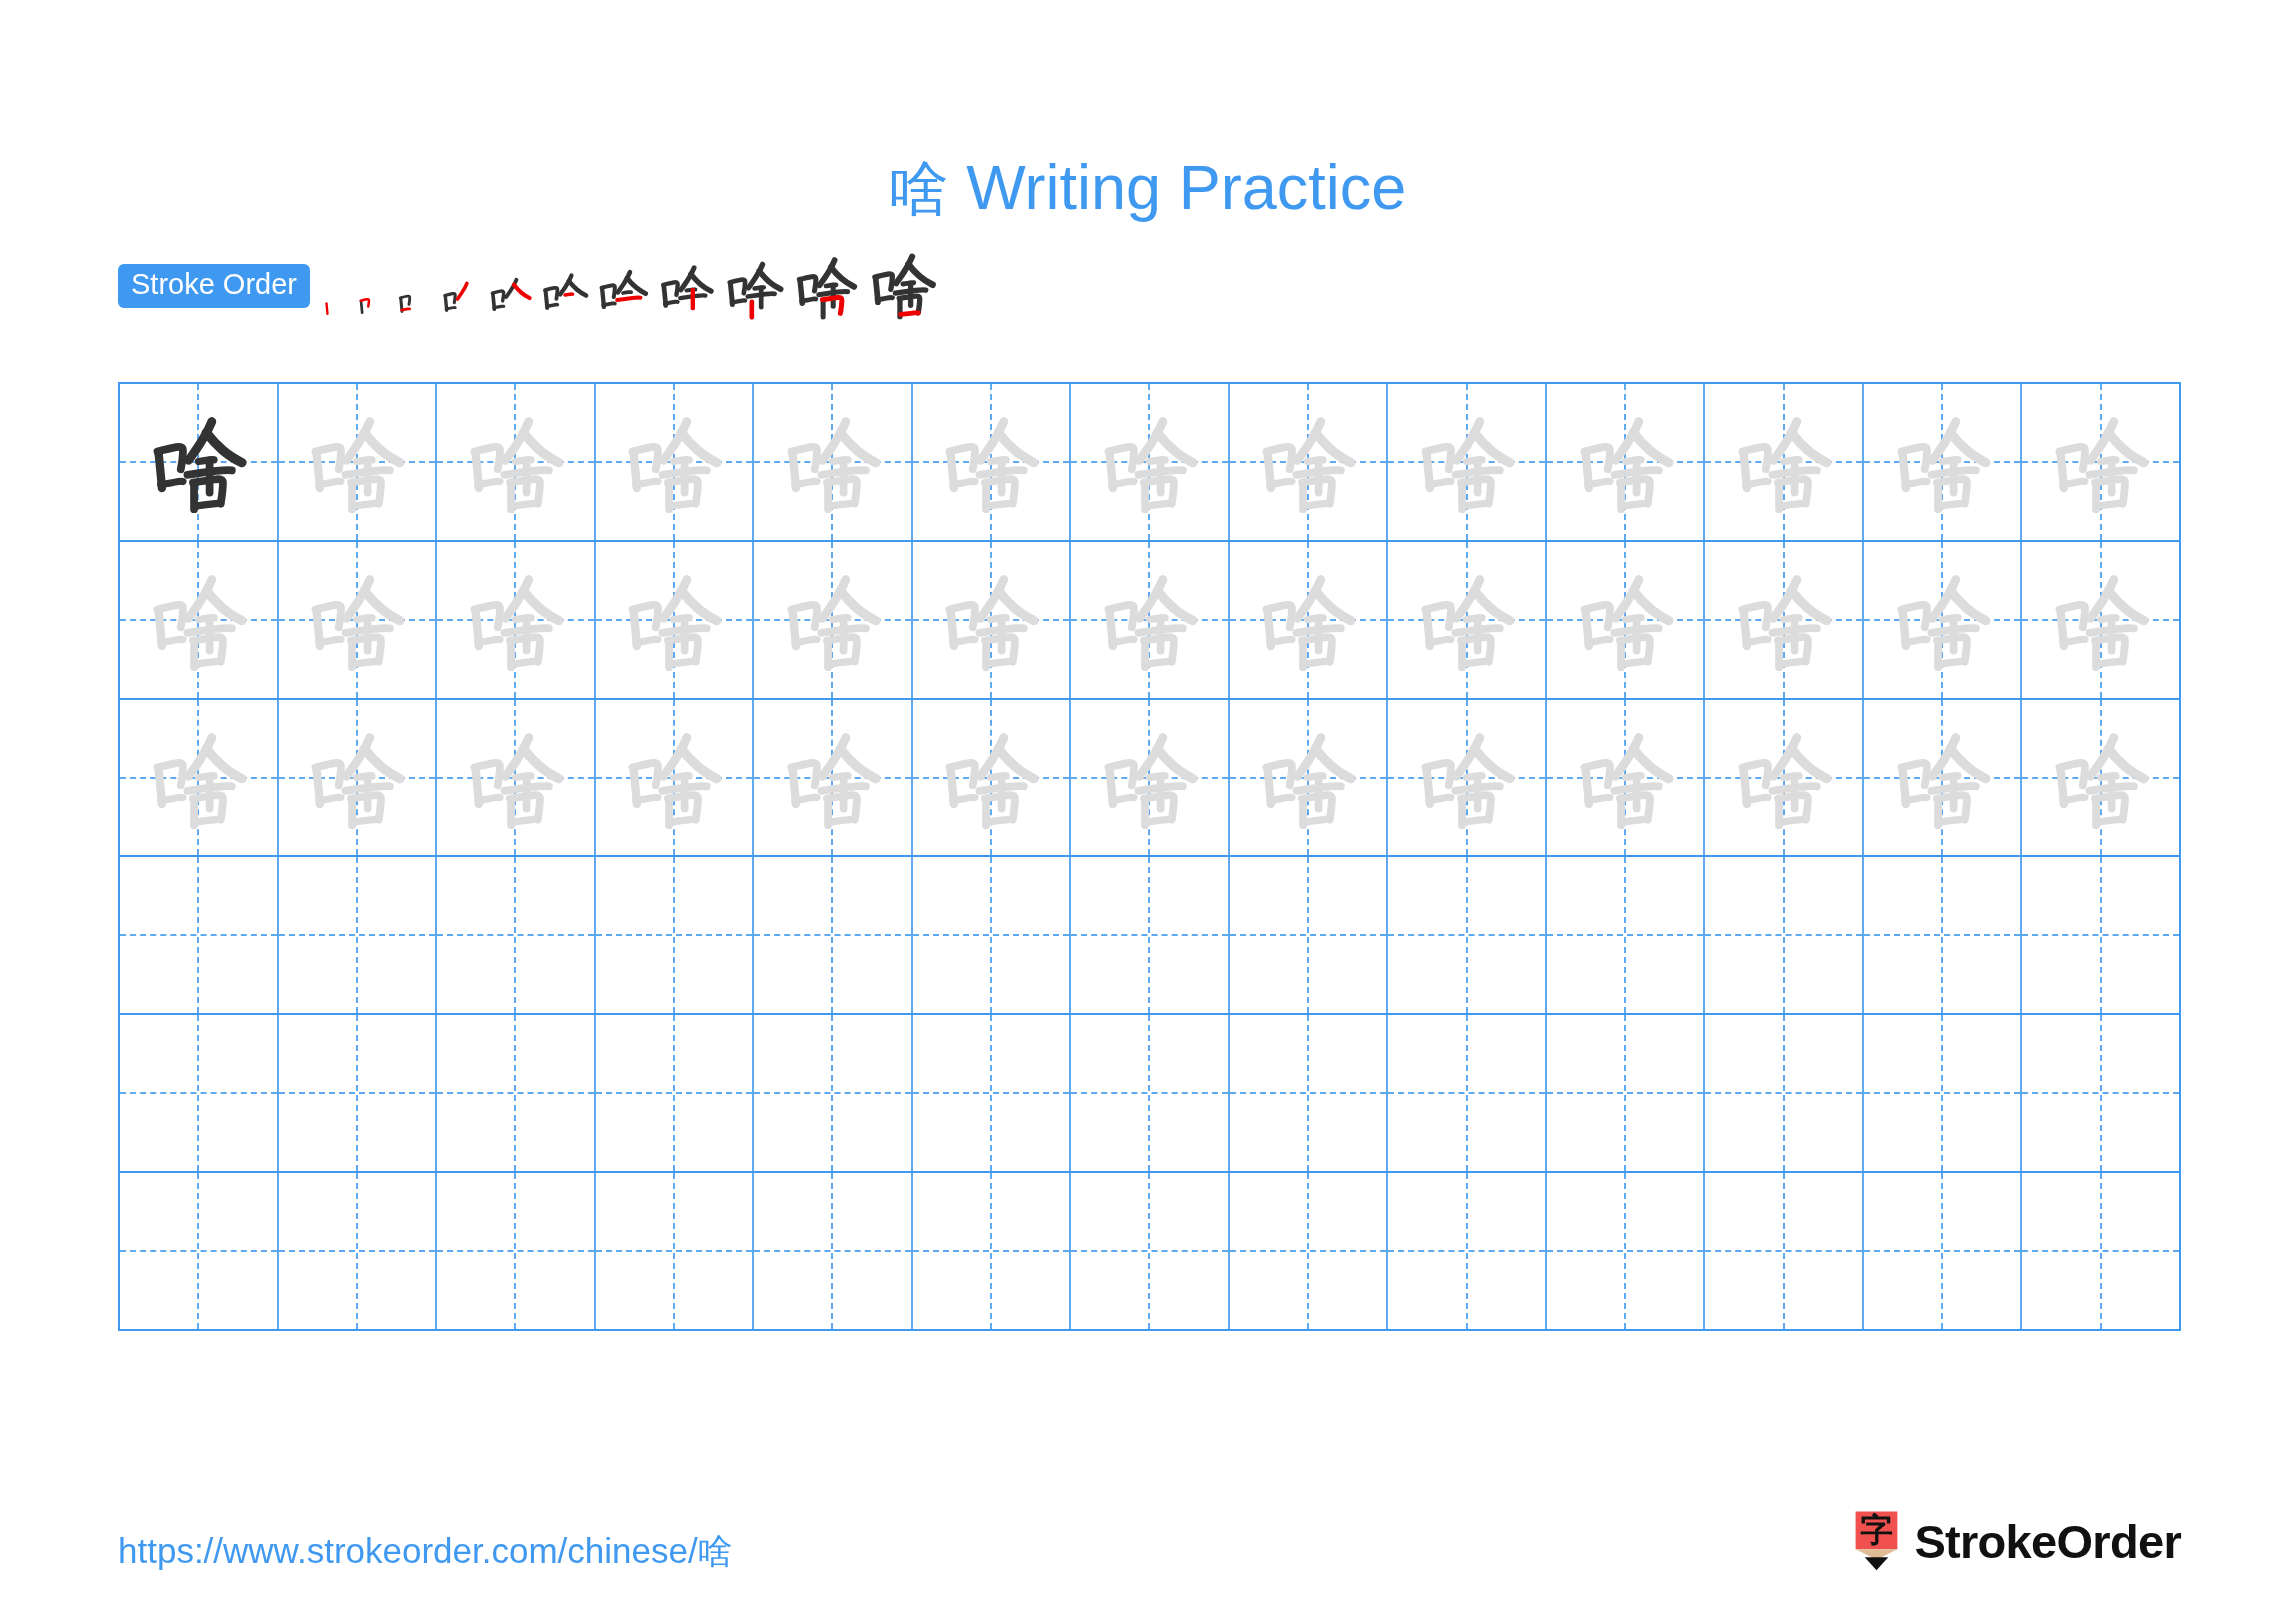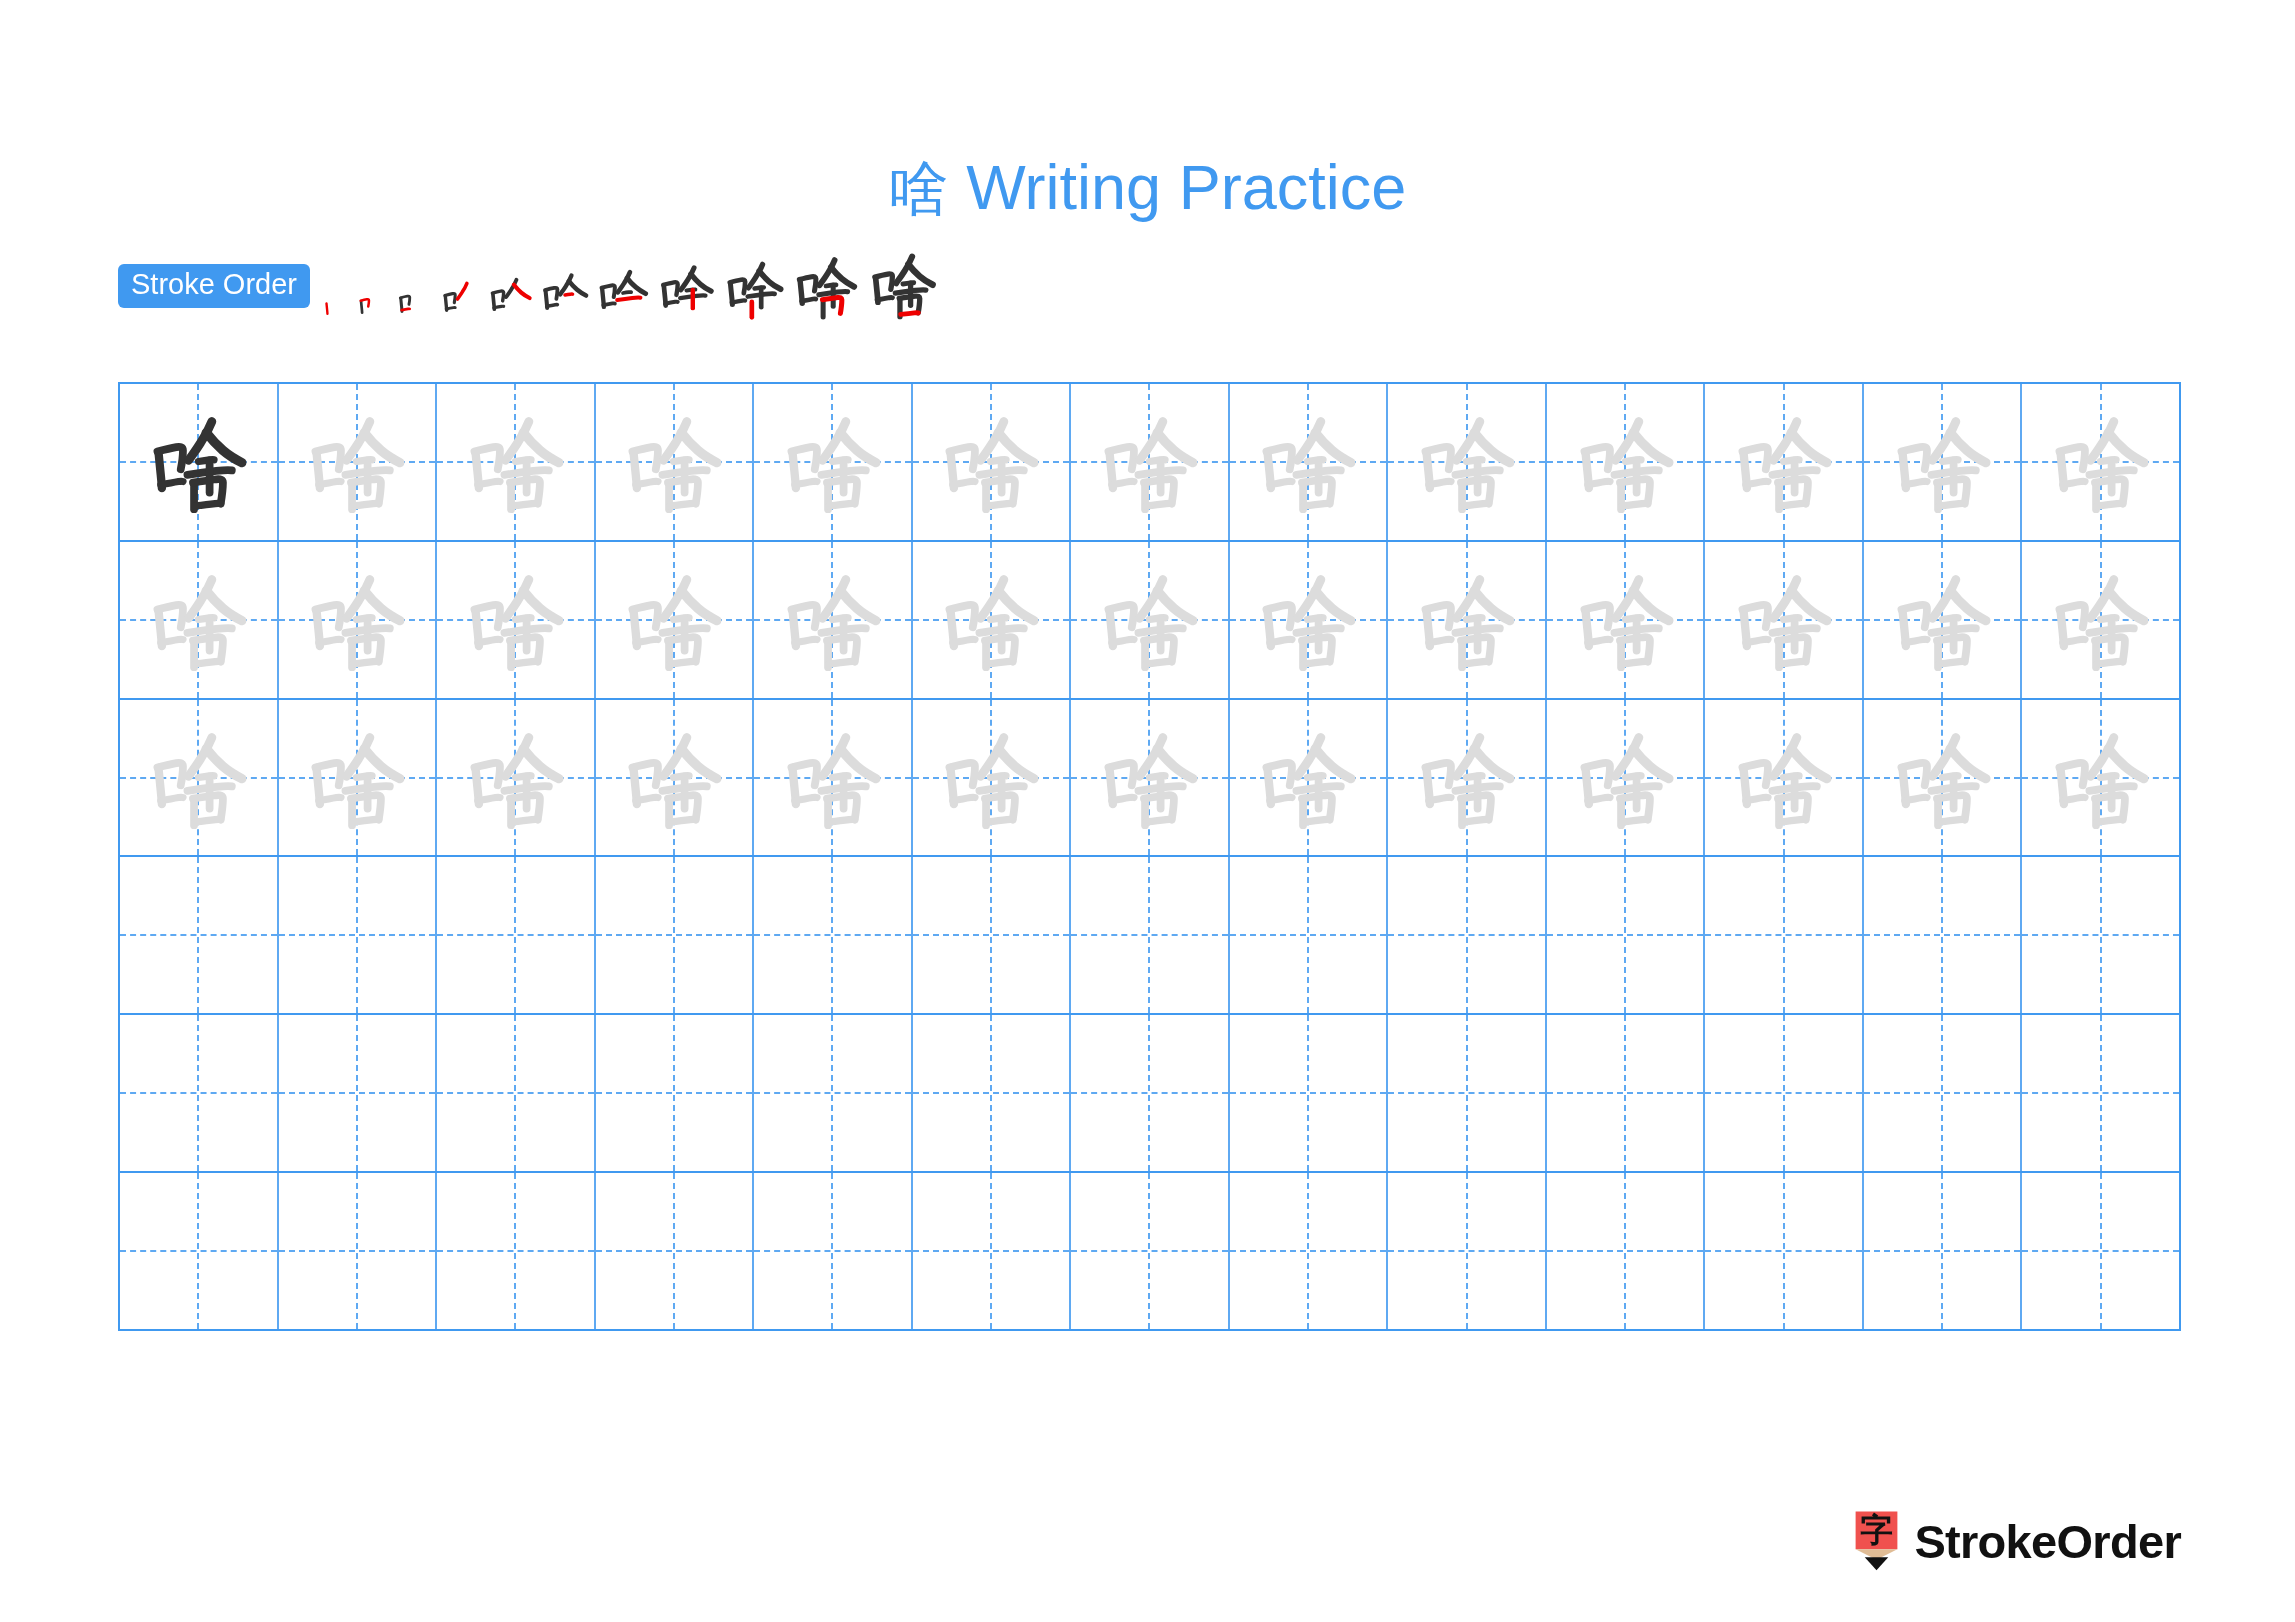--- a/index.html
+++ b/index.html
@@ -983,20 +983,21 @@
         <div class="cell"></div>
         <div class="cell"></div>
         <div class="cell"></div>
         <div class="cell"></div>
         <div class="cell"></div>
         <div class="cell"></div>
         <div class="cell"></div>
       </div>
     </div>
 
+  <div class="footer-url">https://www.strokeorder.com/chinese/啥</div>
 
   <div class="brand">
     <svg class="brand-mark" viewBox="0 0 72 96">
       <path d="M4 2 h64 v58 H4 Z" fill="#F0514E"></path>
       <path d="M4 60 h64 l-32 16 Z" fill="#E0BC95"></path>
       <path d="M18 72 h36 l-18 20 Z" fill="#111111"></path>
       <text x="36" y="48" font-family="DejaVu Sans, sans-serif" font-size="50" font-weight="bold" text-anchor="middle" fill="#111111">字</text>
     </svg>
     <span class="brand-name">StrokeOrder</span>
   </div>

